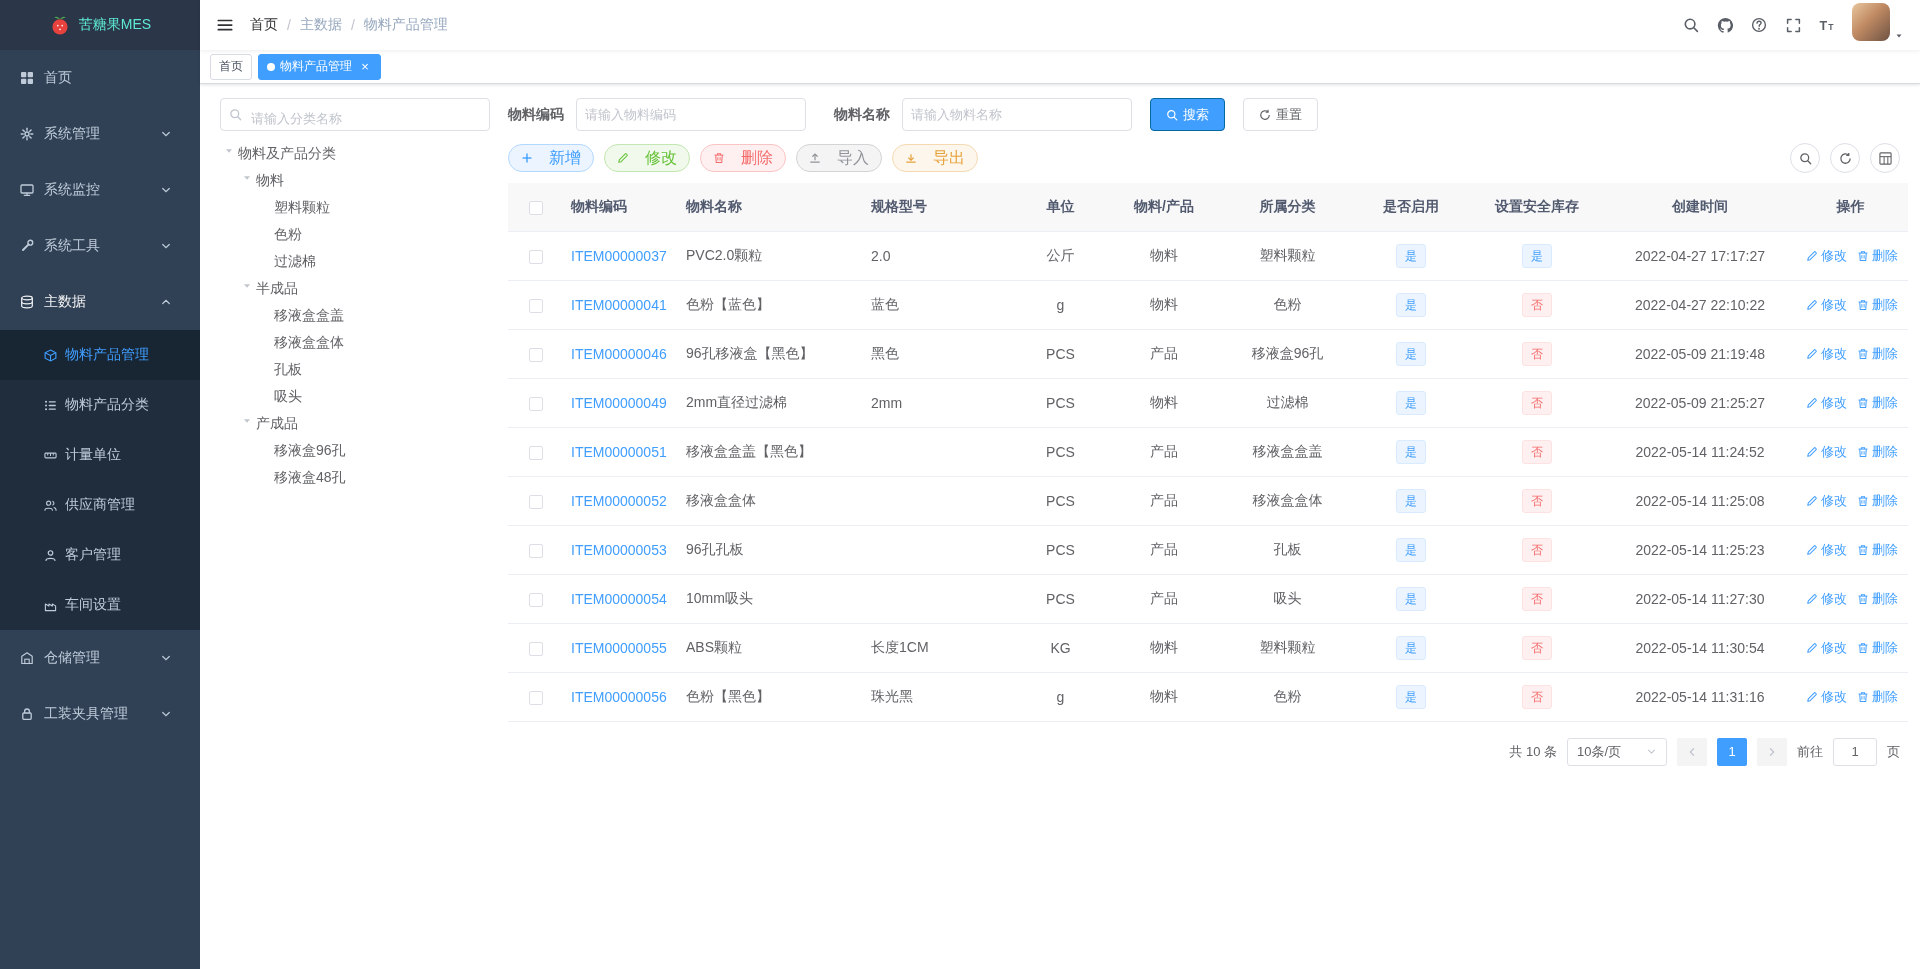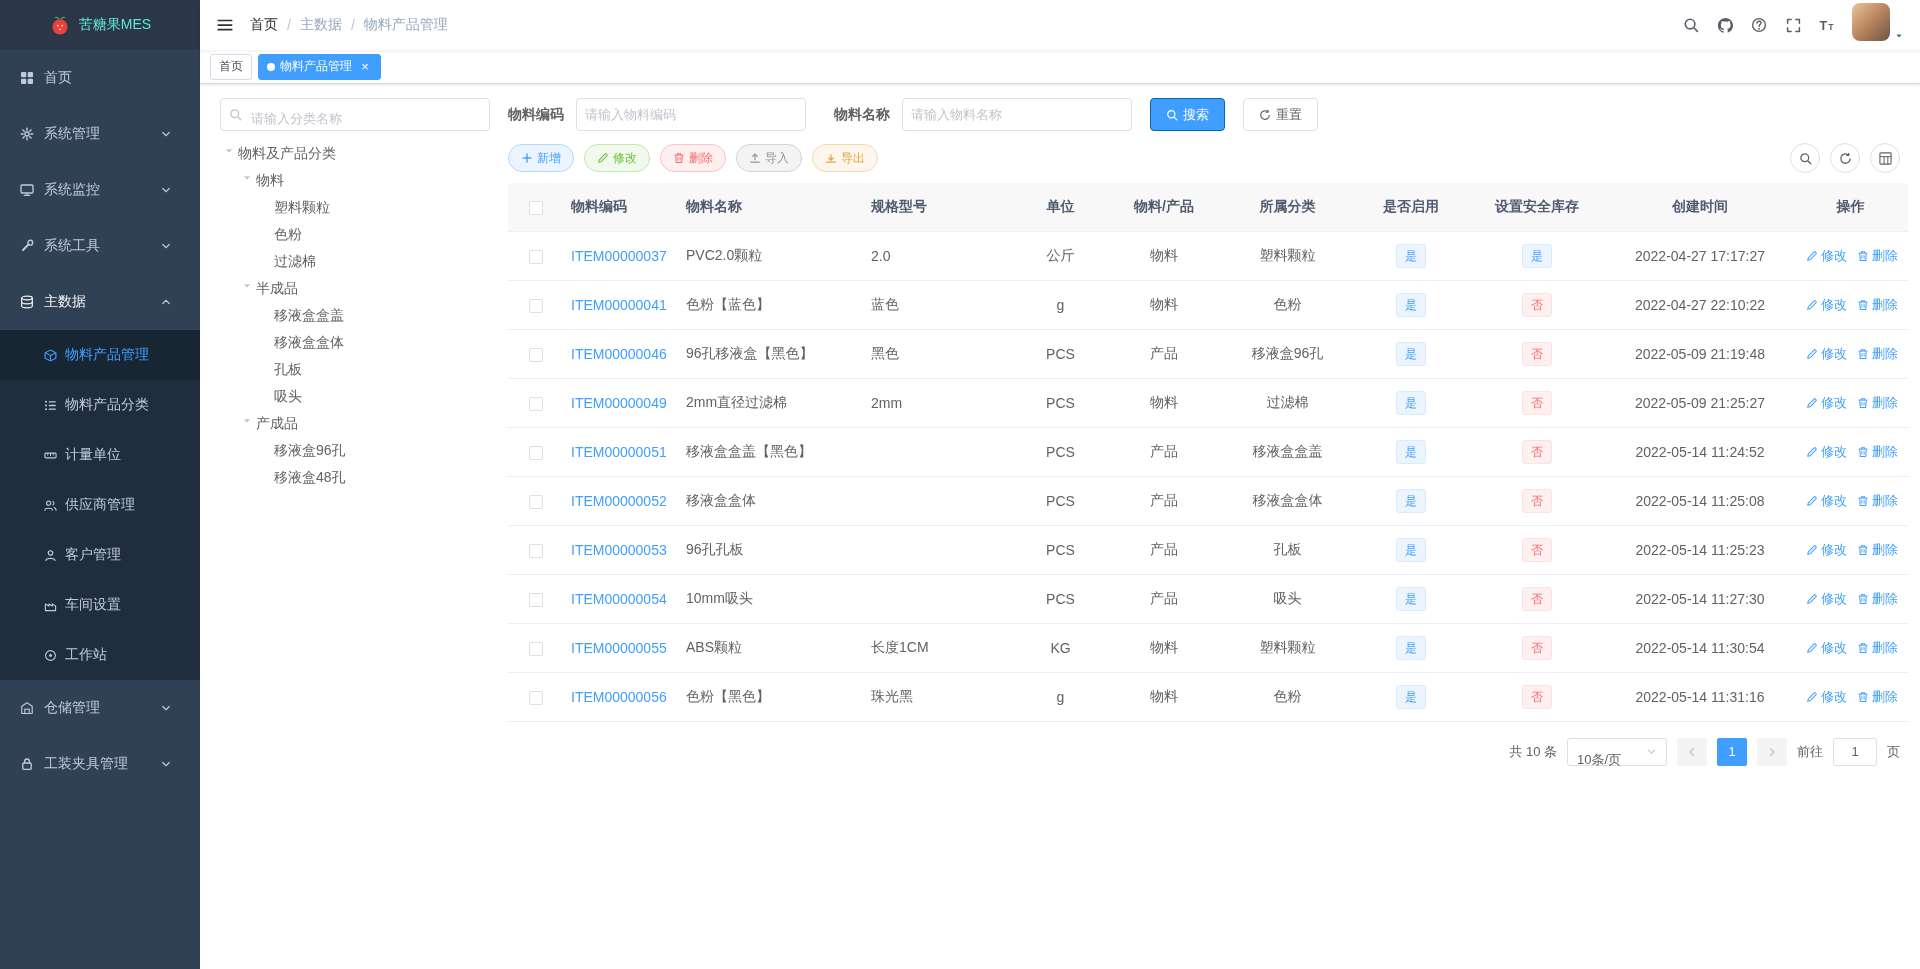--- a/index.html
+++ b/index.html
@@ -57,21 +57,21 @@
   .filter-row{display:flex;align-items:center;gap:12px;margin-bottom:12px}
   .filter-label{font-weight:bold;color:#606266;font-size:14px}
   .lbl2{margin-left:16px}
   .filter-input{width:230px;height:33px;border:1px solid #dcdfe6;border-radius:4px;padding:0 8px;font-size:13px;color:#606266;outline:none}
   .filter-input::placeholder{color:#c0c4cc}
   .btn{height:33px;padding:0 15px;border-radius:4px;font-size:13px;display:inline-flex;align-items:center;gap:5px;cursor:pointer;margin-left:6px}
   .btn-primary{background:#409eff;border:1px solid #0369a1;color:#fff}
   .btn-default{background:#fff;border:1px solid #dcdfe6;color:#606266}
 
   .toolbar{display:flex;align-items:center;margin-bottom:10px}
-  .tb-btn{height:28px;padding:0 12px;border-radius:14px;font-size:12px;display:inline-flex;align-items:center;gap:4px;margin-right:10px;cursor:pointer;border:1px solid transparent}
+  .tb-btn{height:28px;padding:0 12px;border-radius:14px;font-size:16px;display:inline-flex;align-items:center;gap:16px;margin-right:10px;cursor:pointer;border:1px solid transparent}
   .tb-add{color:#409eff;background:#ecf5ff;border-color:#b3d8ff}
   .tb-edit{color:#67c23a;background:#f0f9eb;border-color:#c2e7b0}
   .tb-del{color:#f56c6c;background:#fef0f0;border-color:#fbc4c4}
   .tb-import{color:#909399;background:#f4f4f5;border-color:#d3d4d6}
   .tb-export{color:#e6a23c;background:#fdf6ec;border-color:#f5dab1}
   .tb-right{margin-left:auto;display:flex;gap:10px}
   .tb-circle{width:30px;height:30px;border-radius:50%;border:1px solid #dcdfe6;background:#fff;color:#606266;display:inline-flex;align-items:center;justify-content:center;cursor:pointer}
 
   table{width:100%;border-collapse:collapse;table-layout:fixed}
   thead th{background:#f8f8f9;color:#515a6e;font-weight:bold;font-size:14px;height:48px;border-bottom:1px solid #ebeef5;padding:0 8px;cursor:pointer}
@@ -79,21 +79,21 @@
   .al-left{text-align:left}
   .al-center{text-align:center}
   .checkbox{display:inline-block;width:14px;height:14px;border:1px solid #dcdfe6;border-radius:2px;background:#fff;vertical-align:middle;cursor:pointer}
   .code-link{color:#409eff;text-decoration:none;cursor:pointer}
   .mini-tag{display:inline-block;min-width:30px;padding:0 7px;height:24px;line-height:22px;border-radius:3px;font-size:12px;border:1px solid}
   .tag-yes{background:#ecf5ff;border-color:#d9ecff;color:#409eff}
   .tag-no{background:#fef0f0;border-color:#fde2e2;color:#f56c6c}
   .op-link{color:#409eff;font-size:13px;cursor:pointer;display:inline-flex;align-items:center;gap:3px;margin:0 5px;text-decoration:none}
 
   .pagination{display:flex;align-items:center;justify-content:flex-end;margin-top:16px;gap:10px;font-size:13px;color:#606266}
-  .page-size{width:100px;height:28px;border:1px solid #dcdfe6;border-radius:3px;display:inline-flex;justify-content:space-between;padding:12px 9px;color:#606266;cursor:pointer;background:#fff}
+  .page-size{width:100px;height:28px;border:1px solid #dcdfe6;border-radius:3px;display:inline-flex;align-items:center;justify-content:space-between;padding:0 9px;color:#606266;cursor:pointer;background:#fff}
   .pg-caret{color:#c0c4cc}
   .page-btn{min-width:30px;height:28px;background:#f4f4f5;border-radius:2px;display:inline-flex;align-items:center;justify-content:center;color:#c0c4cc;cursor:pointer;font-size:13px}
   .page-btn.active{background:#409eff;color:#fff}
   .goto-input{width:44px;height:28px;border:1px solid #dcdfe6;border-radius:3px;text-align:center;font-size:13px;color:#606266;outline:none}
 </style>
 <title>苦糖果MES</title></head>
 <body>
 
 <div class="app">
   <aside class="sidebar">
@@ -242,29 +242,20 @@
             <span>客户管理</span>
           </div>
           <div class="submenu-item">
             <span class="icon ">
               <svg viewBox="0 0 14 14" width="13" height="13" fill="currentColor">
                 <path d="M1.5 12.5 V5.5 L5.3 7.6 V5.5 L9 7.6 V5.5 L12.5 7.4 V12.5 Z" fill="none" stroke="currentColor" stroke-width="1.2" stroke-linejoin="round"></path>
               </svg>
             </span>
             <span>车间设置</span>
           </div>
-          <div class="submenu-item">
-            <span class="icon ">
-              <svg viewBox="0 0 14 14" width="13" height="13" fill="currentColor">
-                <circle cx="7" cy="7" r="5.3" fill="none" stroke="currentColor" stroke-width="1.2"></circle>
-                <circle cx="7" cy="7" r="1.6"></circle>
-              </svg>
-            </span>
-            <span>工作站</span>
-          </div>
         </div>
         <div class="menu-item">
           <span class="icon ">
             <svg viewBox="0 0 14 14" width="14" height="14" fill="currentColor">
               <path d="M1.8 12.5 V5.3 L7 1.8 L12.2 5.3 V12.5 Z" fill="none" stroke="currentColor" stroke-width="1.2" stroke-linejoin="round"></path>
               <rect x="4.8" y="8.2" width="4.4" height="4.3" fill="none" stroke="currentColor" stroke-width="1.1"></rect>
             </svg>
           </span>
           <span class="menu-label">仓储管理</span>
           <span class="icon arrow">

